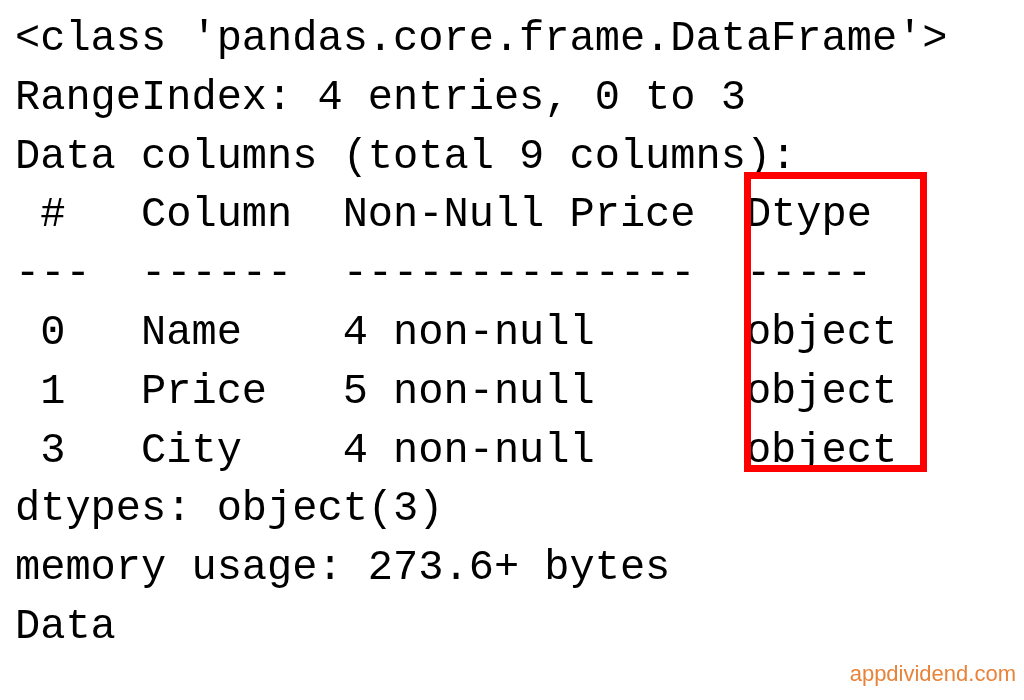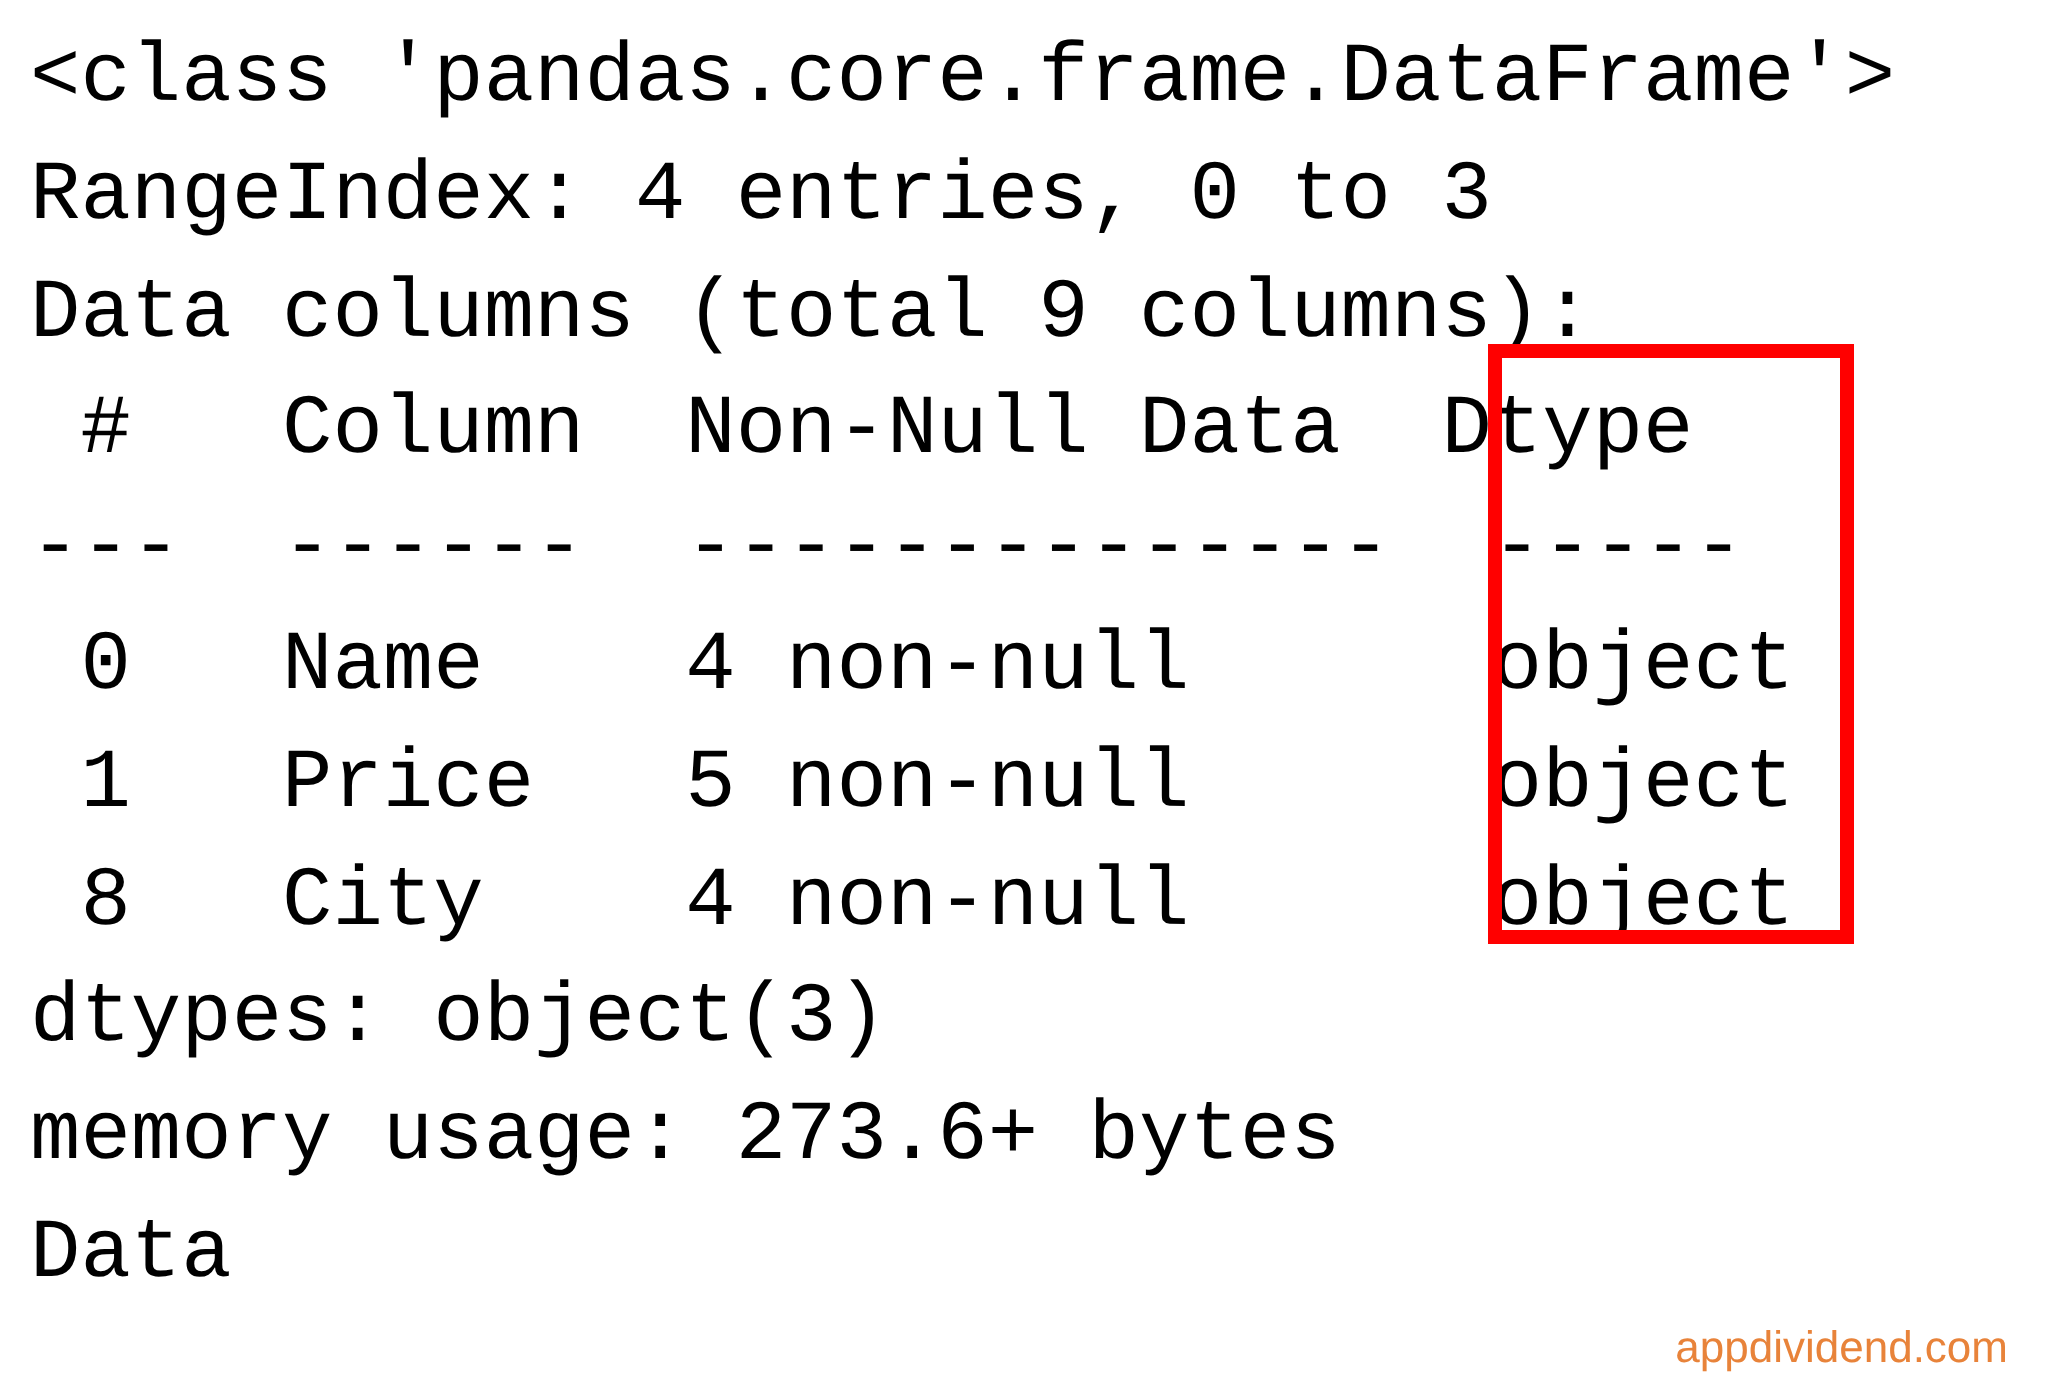--- a/index.html
+++ b/index.html
@@ -24,37 +24,37 @@
       font-weight: normal;
     }
     .highlight-box {
       position: absolute;
       border: 7px solid #ff0000;
       pointer-events: none;
     }
     .watermark {
       position: absolute;
       bottom: 10px;
-      right: 20px;
+      right: 8px;
       font-family: Arial, sans-serif;
       font-size: 22px;
       color: #e8833a;
       font-weight: normal;
     }
   </style>
 </head>
 <body>
 
 <div class="output-line">&lt;class 'pandas.core.frame.DataFrame'&gt;</div>
 <div class="output-line">RangeIndex: 4 entries, 0 to 3</div>
 <div class="output-line">Data columns (total 9 columns):</div>
-<div class="output-line"> #   Column  Non-Null Data  Dtype </div>
+<div class="output-line"> #   Column  Non-Null Price  Dtype </div>
 <div class="output-line">---  ------  --------------  ----- </div>
 <div class="output-line"> 0   Name    4 non-null      object</div>
 <div class="output-line"> 1   Price   5 non-null      object</div>
-<div class="output-line"> 8   City    4 non-null      object</div>
+<div class="output-line"> 3   City    4 non-null      object</div>
 <div class="output-line">dtypes: object(3)</div>
 <div class="output-line">memory usage: 273.6+ bytes</div>
 <div class="output-line">Data</div>
 
 <div class="highlight-box" style="top: 172px; left: 744px; width: 183px; height: 300px;"></div>
 
 <div class="watermark">appdividend.com</div>
 
 </body></html>

